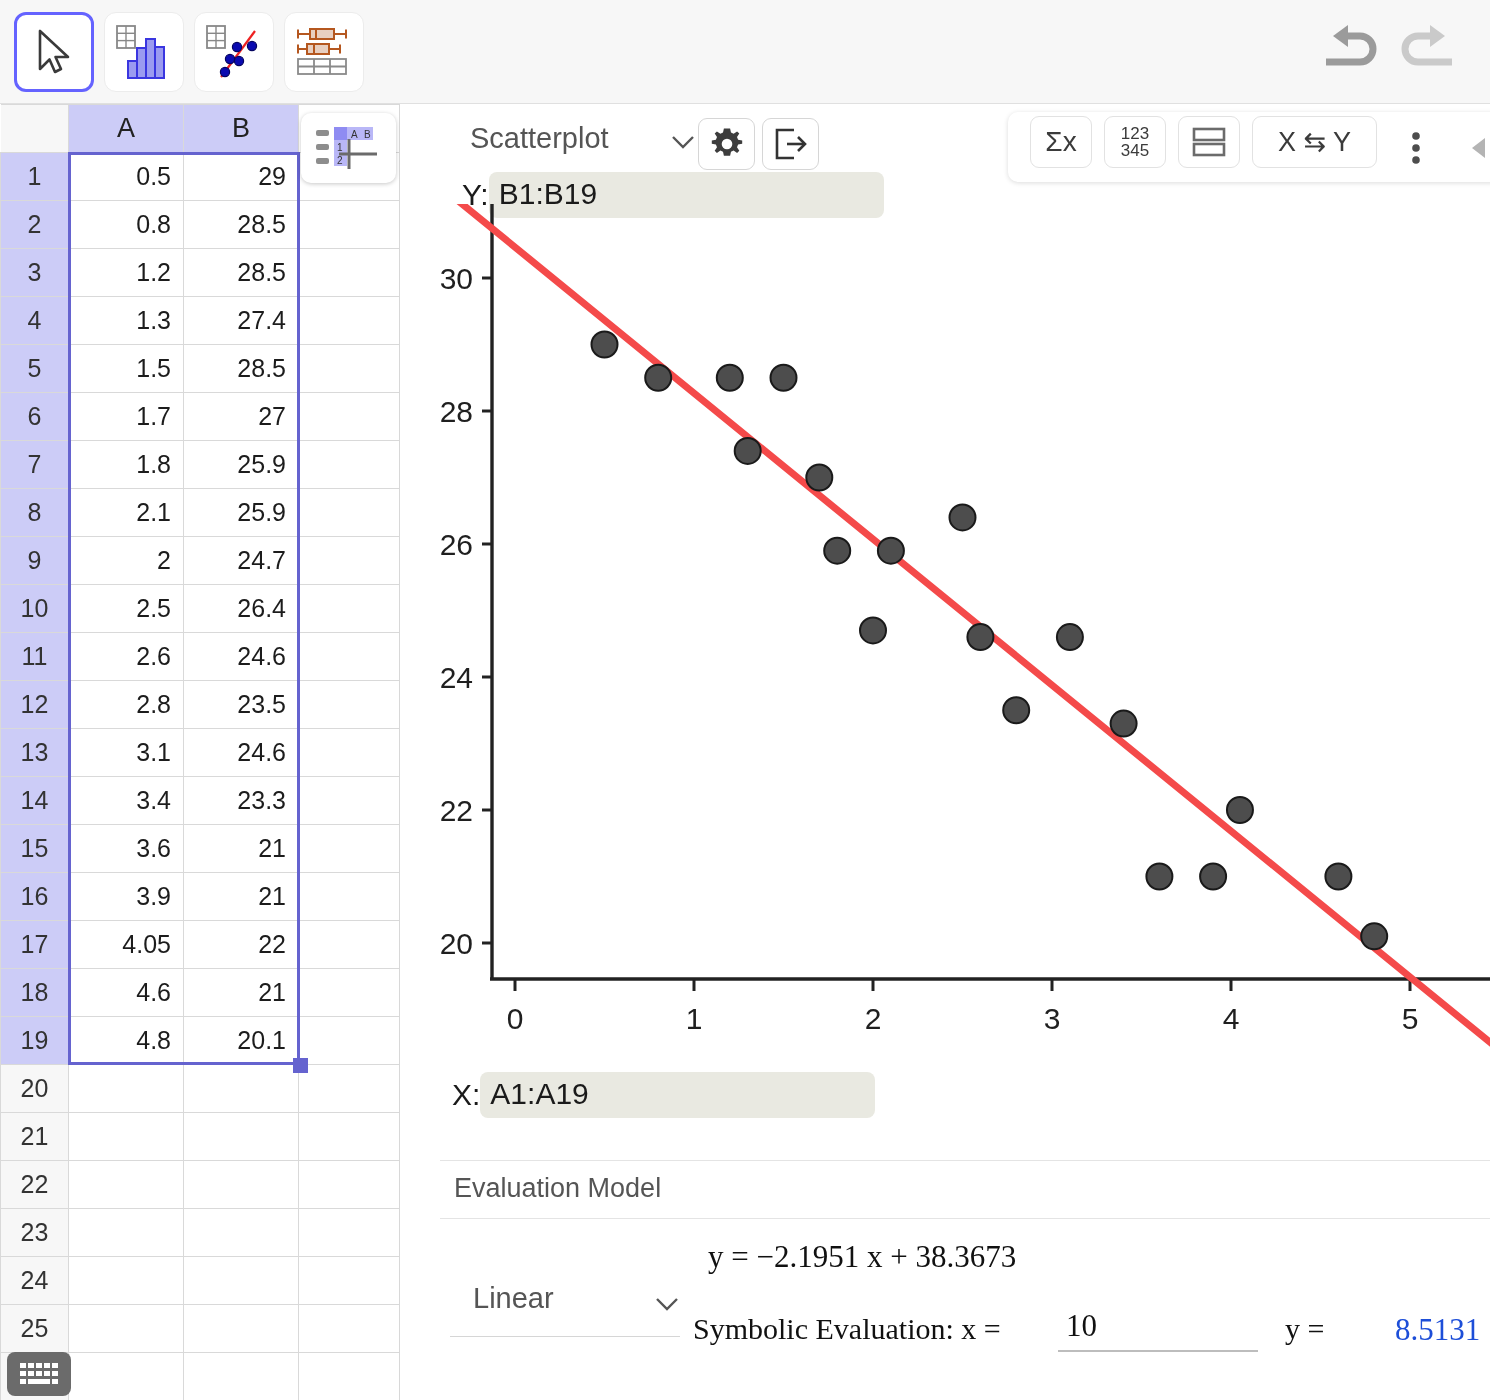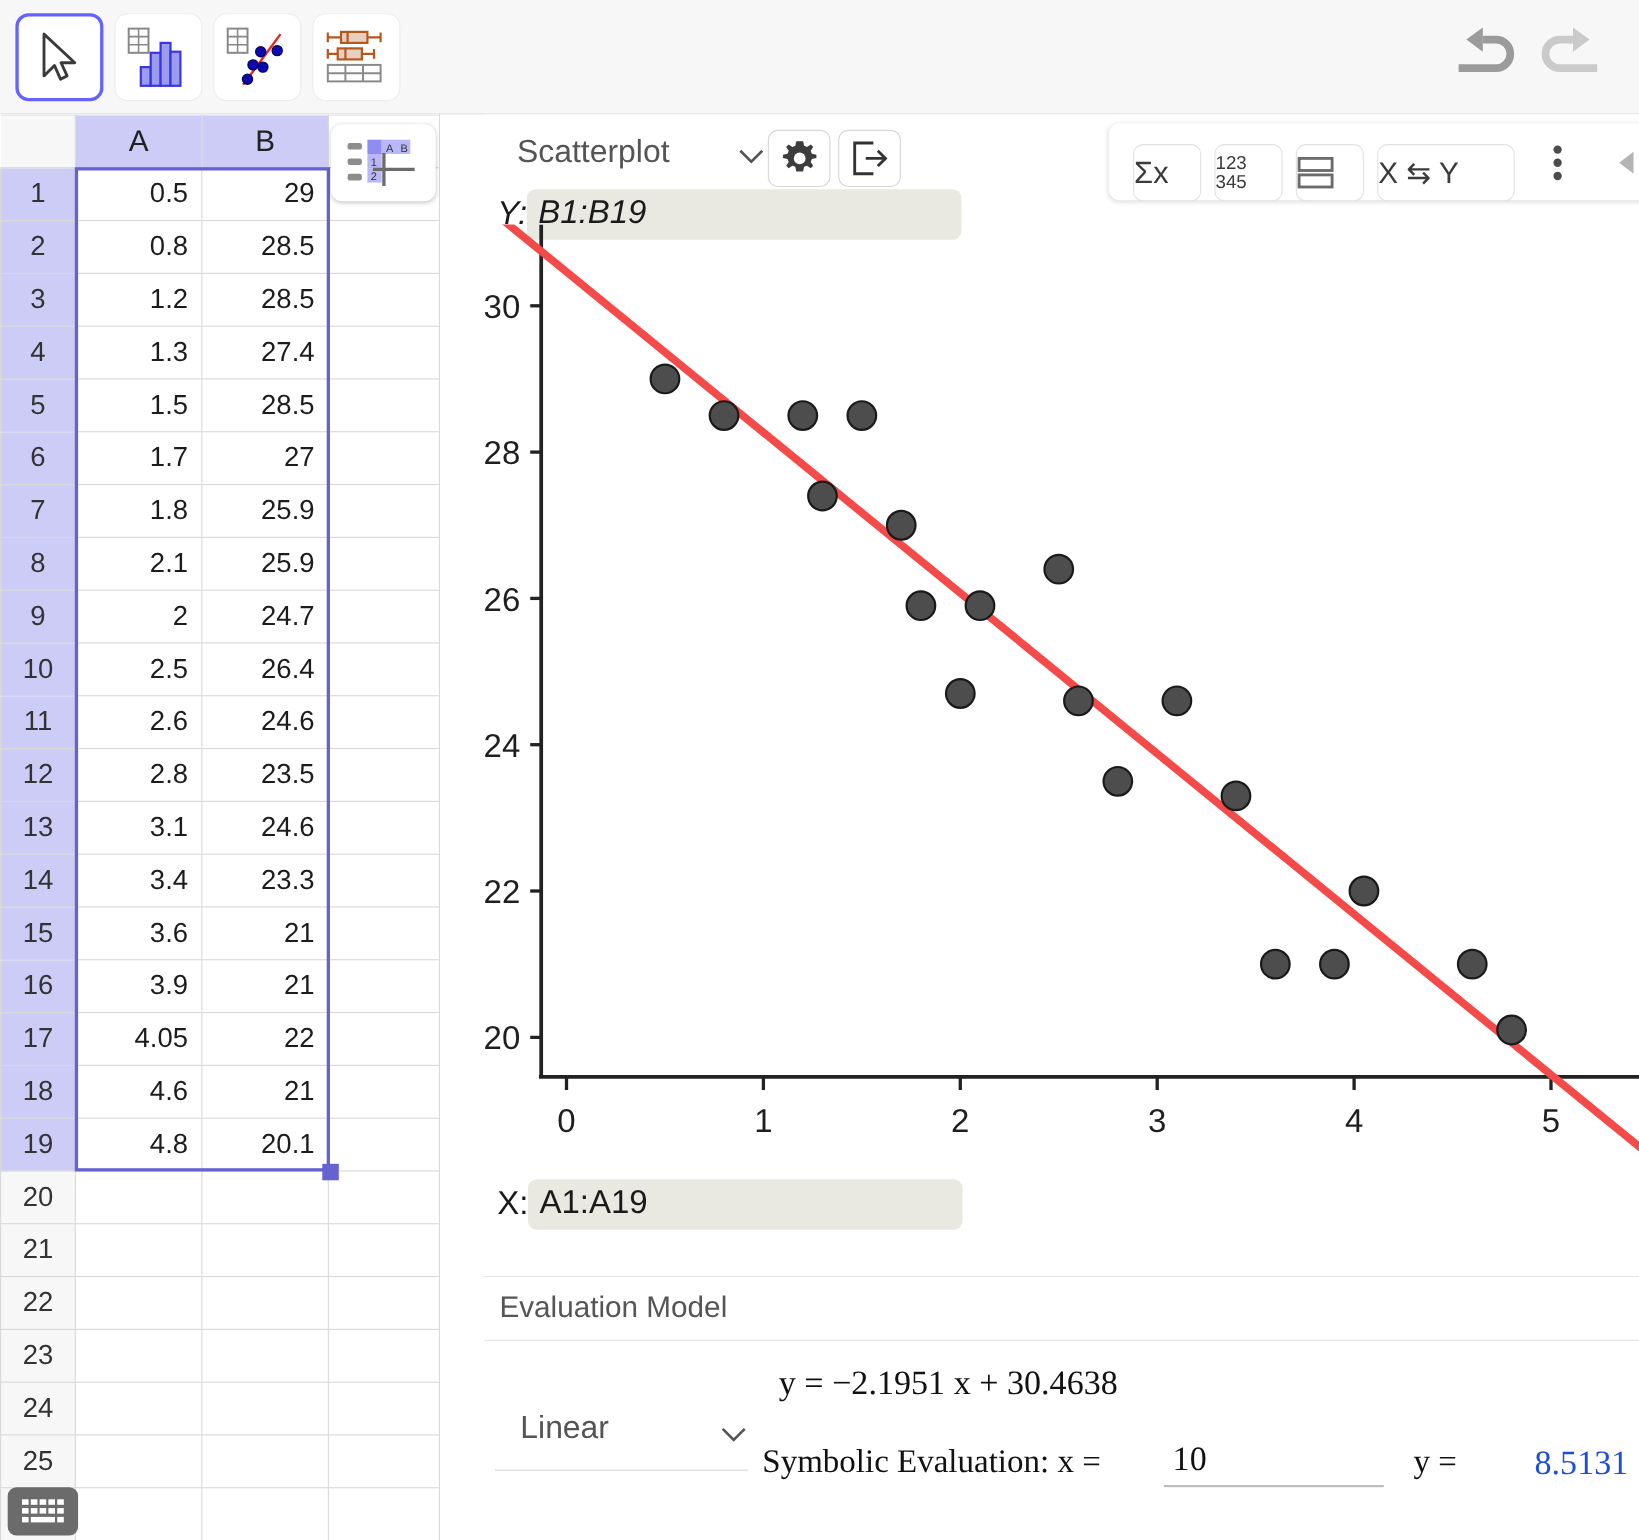--- a/index.html
+++ b/index.html
@@ -87,23 +87,23 @@
     position:absolute; top: 14px; width: 57px; height: 52px;
     border: 1px solid #d6d6d6; border-radius: 9px; background:#fff;
     display:flex; align-items:center; justify-content:center; cursor:pointer;
   }
   .right-tools {
     position: absolute; left: 568px; top: 8px; width: 515px; height: 70px;
     background: #fff; border-radius: 10px;
     box-shadow: 0 1px 5px rgba(0,0,0,0.14);
   }
   .rt-btn {
-    position:absolute; top: 19px; width: 62px; height: 52px;
+    position:absolute; top: 4px; width: 62px; height: 52px;
     border: 1px solid #e2e2e2; border-radius: 9px; background:#fff;
-    display:flex; align-items:center; cursor:pointer;
+    display:flex; align-items:center; justify-content:center; cursor:pointer;
     font-family:"Liberation Sans", sans-serif;
   }
   .rt-plain { position:absolute; top:10px; width:52px; height:52px;
     display:flex;align-items:center;justify-content:center;cursor:pointer; }
 
   
   .range-row { position: absolute; font-size: 30px; color: #1c1c1c; }
   .range-pill {
     display:inline-block; background: #e9e9e1; border-radius: 8px;
     padding: 5px 14px 7px 10px; min-width: 395px; cursor: text;
@@ -478,21 +478,21 @@
           </svg>
         </div>
         <div class="rt-plain" style="left:445px;">
           <svg width="22" height="26" viewBox="0 0 22 26">
             <path d="M17 3 L17 23 L4 13 Z" fill="#b4b4b4"></path>
           </svg>
         </div>
       </div>
     </div>
 
-    <div class="range-row" style="left:12px; top:68px;font-style:italic;">
+    <div class="range-row" style="left:22px; top:68px;">
       <span class="range-lbl">Y:</span><span class="range-pill">B1:B19</span>
     </div>
 
     <div class="chart-wrap">
       <svg class="chart-svg" id="chart" width="1089" height="860" viewBox="0 0 1089 860">
           <line x1="52" y1="0" x2="52" y2="775" stroke="#222" stroke-width="3.4"></line>
           <line x1="50" y1="775" x2="1079" y2="775" stroke="#222" stroke-width="3.4"></line>
           <line x1="42" y1="739" x2="52" y2="739" stroke="#222" stroke-width="3"></line>
           <text x="33" y="750" text-anchor="end" font-size="30" fill="#1f1f1f" font-family="Liberation Sans, sans-serif">20</text>
           <line x1="42" y1="606" x2="52" y2="606" stroke="#222" stroke-width="3"></line>
@@ -547,21 +547,21 @@
     <div class="reg-divider"></div>
     <div class="reg-title">Evaluation Model</div>
     <div class="reg-divider2"></div>
 
     <div class="reg-model-sel">Linear</div>
     <svg class="chev-reg" width="30" height="20" viewBox="0 0 30 20">
       <path d="M5 5 L15 15 L25 5" fill="none" stroke="#555" stroke-width="2.4"></path>
     </svg>
     <div class="reg-underline"></div>
 
-    <div class="reg-eq">y = −2.1951 x + 30.4638</div>
+    <div class="reg-eq">y = −2.1951 x + 38.3673</div>
 
     <div class="sym-label">Symbolic Evaluation:  x =</div>
     <input class="sym-x-input" type="text" value="10" style="">
     <div class="sym-y">y =</div>
     <div class="sym-y-val">8.5131</div>
   </div>
 
 </div>
 
 </body></html>

